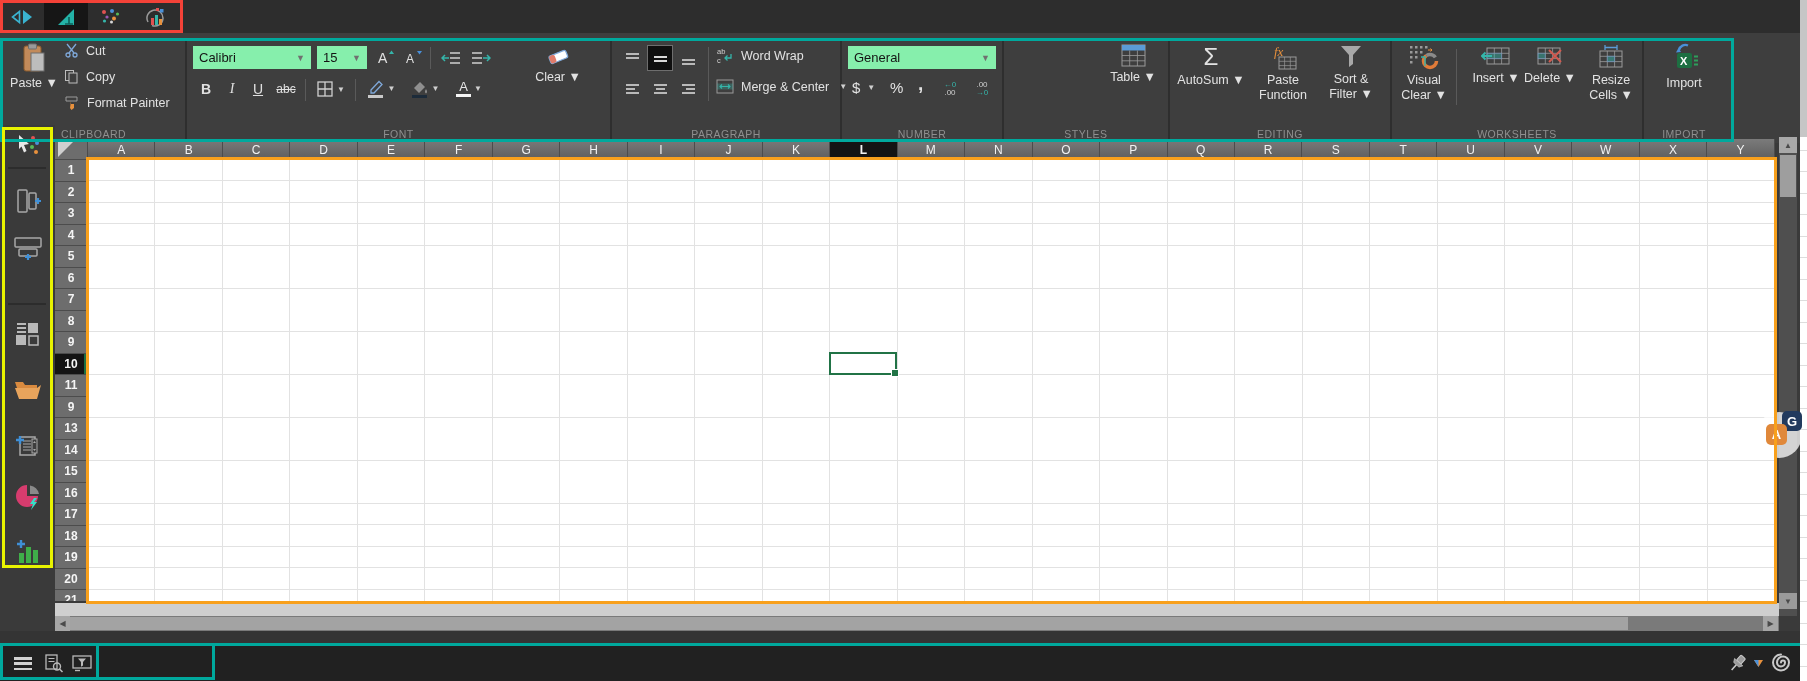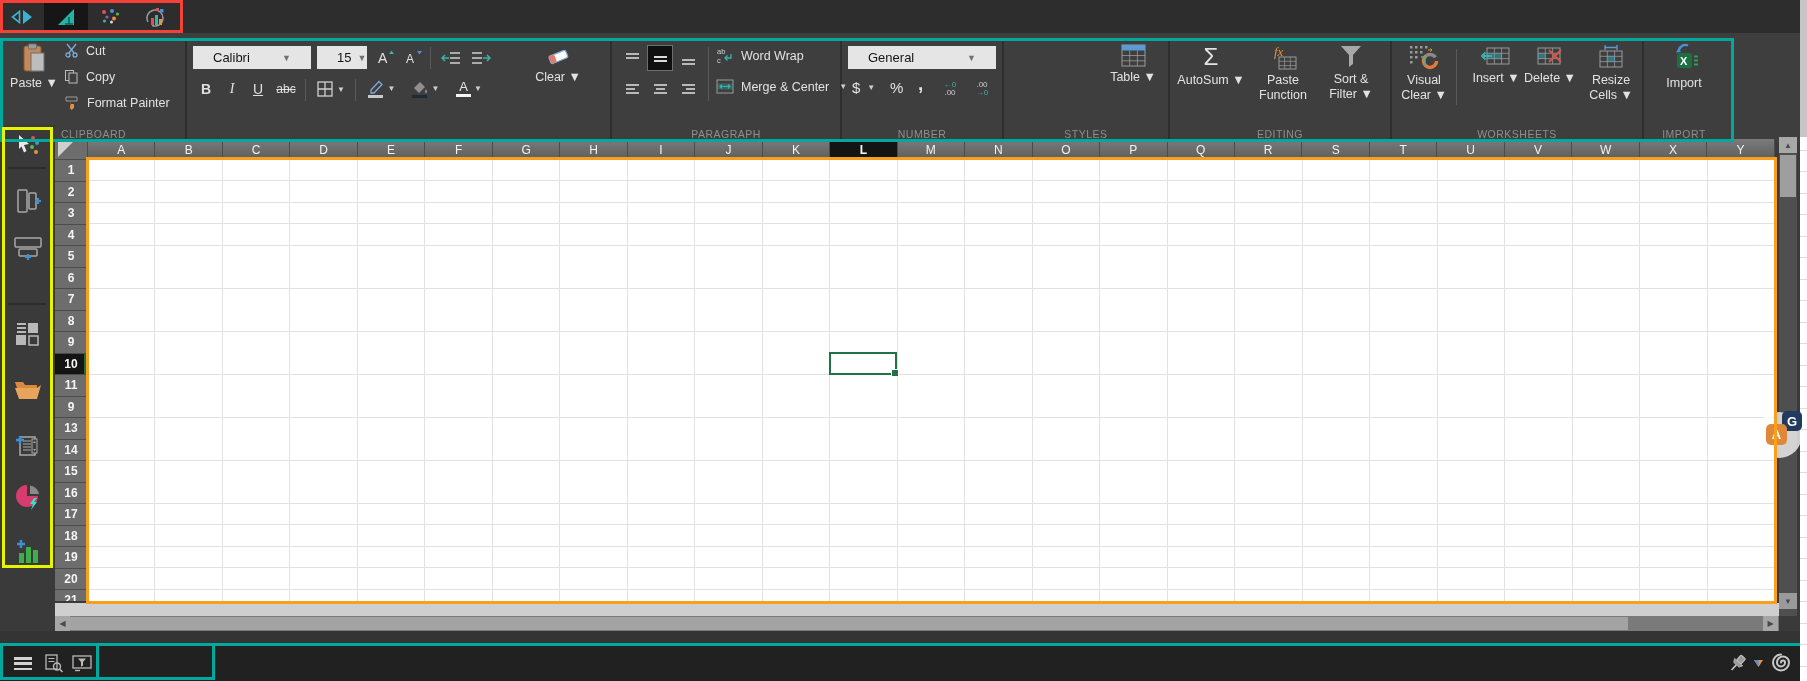--- a/index.html
+++ b/index.html
@@ -15,22 +15,22 @@
   .tab{position:absolute;top:0;width:44px;height:33px;display:flex;align-items:center;justify-content:center;}
   .tab.active{background:#161616;}
 
   
   .ribbon{position:absolute;left:0;top:33px;width:1807px;height:110px;background:#3e3e3e;}
   .rgroups{position:absolute;left:2px;top:8px;height:100px;display:flex;}
   .rgroup{position:relative;height:100px;border-right:2px solid #2e2e2e;box-sizing:border-box;}
   .glabel{position:absolute;bottom:1px;left:0;width:100%;text-align:center;font-size:10.5px;color:#8f8f8f;letter-spacing:.5px;white-space:nowrap;}
   .bigbtn{position:absolute;display:flex;flex-direction:column;align-items:center;gap:3px;color:#e2e2e2;font-size:12.5px;text-align:center;line-height:15px;}
   .smrow{position:absolute;display:flex;align-items:center;gap:7px;color:#e2e2e2;font-size:12.5px;white-space:nowrap;}
-  .combo{position:absolute;background:#e5e5e5;color:#141414;font-size:13px;display:flex;align-items:center;
-         padding:0 20px;height:23px;box-sizing:border-box;justify-content:space-between;}
+  .combo{position:absolute;background:#86efac;color:#141414;font-size:13px;display:flex;align-items:center;
+         padding:0 6px;height:23px;box-sizing:border-box;justify-content:space-between;}
   .combo .car{color:#707070;font-size:9px;margin-left:6px;}
   .tbtn{position:absolute;display:flex;align-items:center;justify-content:center;color:#e0e0e0;}
   .tbtn.on{background:#0f0f0f;outline:1px solid #6e6e6e;}
   .caret{font-size:8px;color:#cfcfcf;margin-left:3px;}
   .mini2{display:flex;flex-direction:column;line-height:8px;font-size:8px;color:#cfcfcf;text-align:center;}
   .mini2 .tl{color:#35b5aa;}
   .ubar{display:block;width:15px;height:3px;margin-top:1px;}
 
   
   .sidebar{position:absolute;left:0;top:125px;width:55px;height:450px;background:#3a3a3a;}
@@ -259,20 +259,21 @@
           </span>
             <span class="caret">▼</span>
         </div>
         <div class="tbtn" style="left:262px;top:34px;width:40px;height:27px">
           <span style="display:flex;flex-direction:column;align-items:center;">
             <span style="font-size:13px;color:#e6e6e6;line-height:13px">A</span>
             <span class="ubar" style="background:#f5f5f5"></span>
           </span>
             <span class="caret">▼</span>
         </div>
+        <div class="glabel">FONT</div>
       </div>
 
       <div class="rgroup" style="width:230px">
         <div class="tbtn" style="left:8px;top:5px;width:24px;height:24px">
           <svg width="15" height="13">
               <rect x="1" y="1" width="13" height="2" fill="#b9b9b9"></rect>
               <rect x="1" y="5" width="13" height="2" fill="#b9b9b9"></rect>
             </svg>
         </div>
         <div class="tbtn on" style="left:36px;top:5px;width:24px;height:24px">

